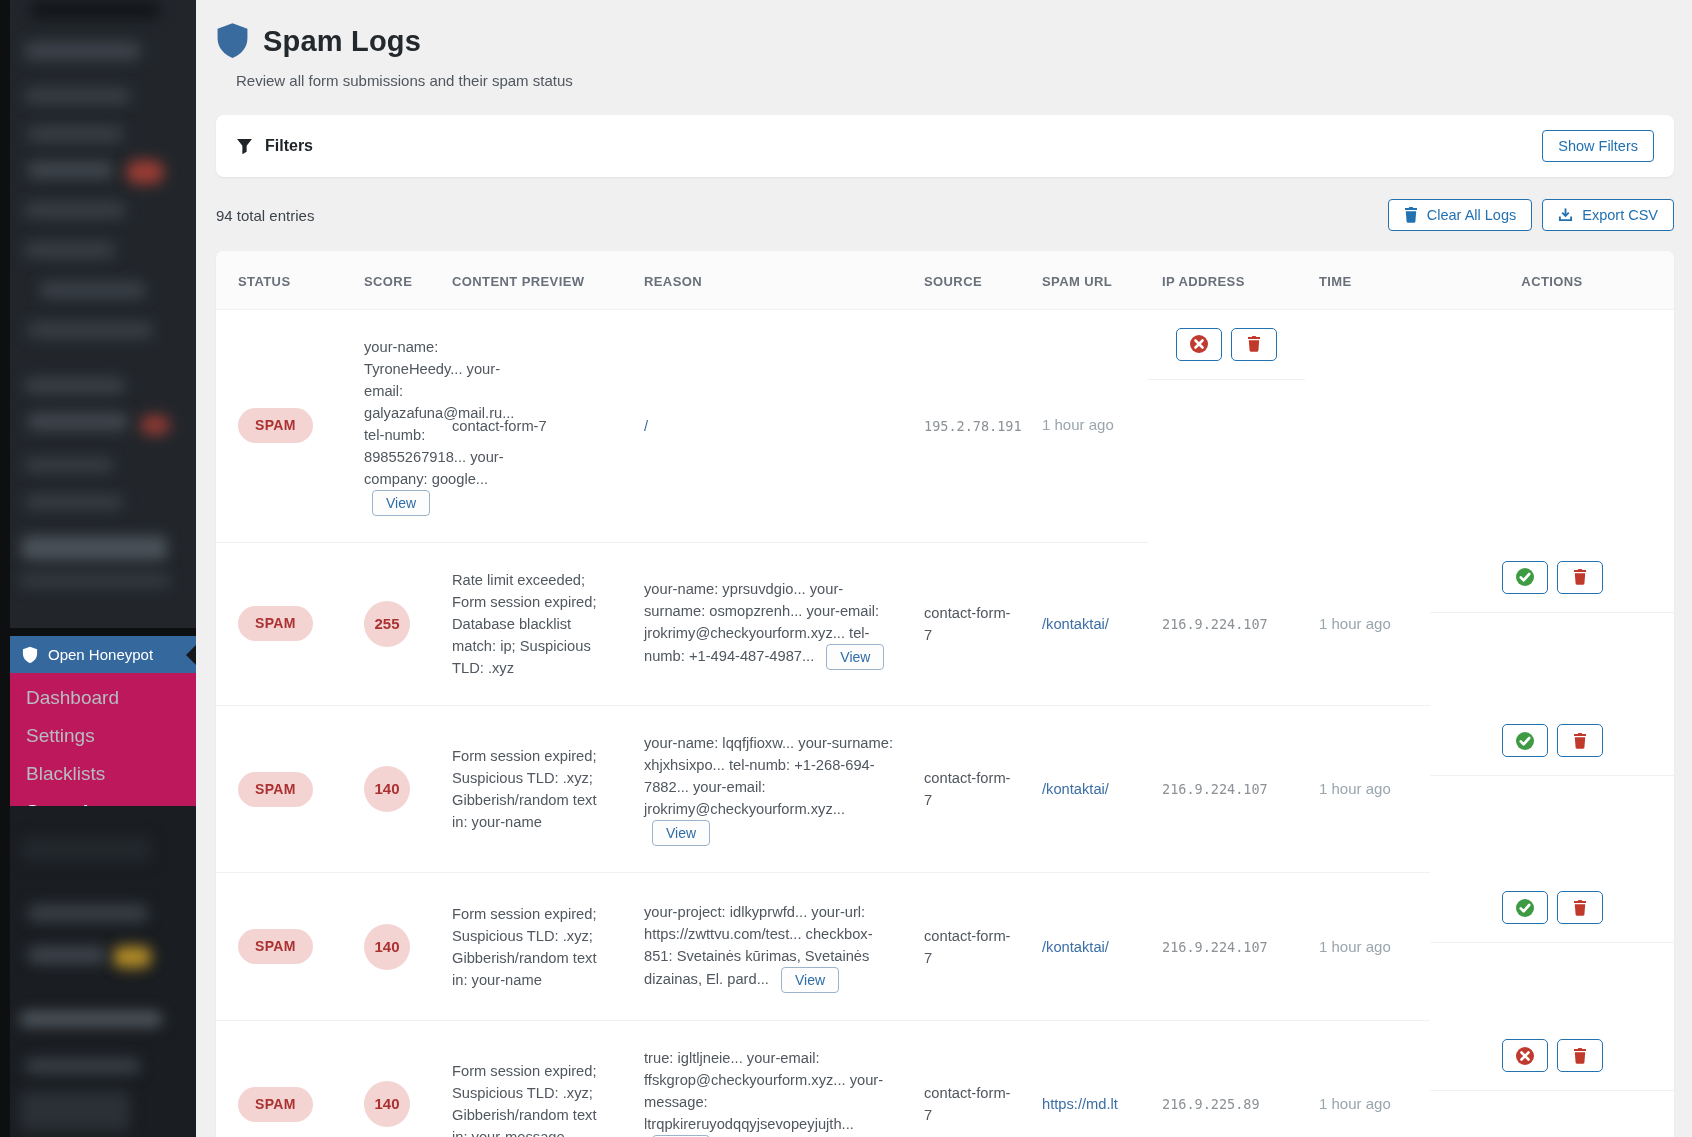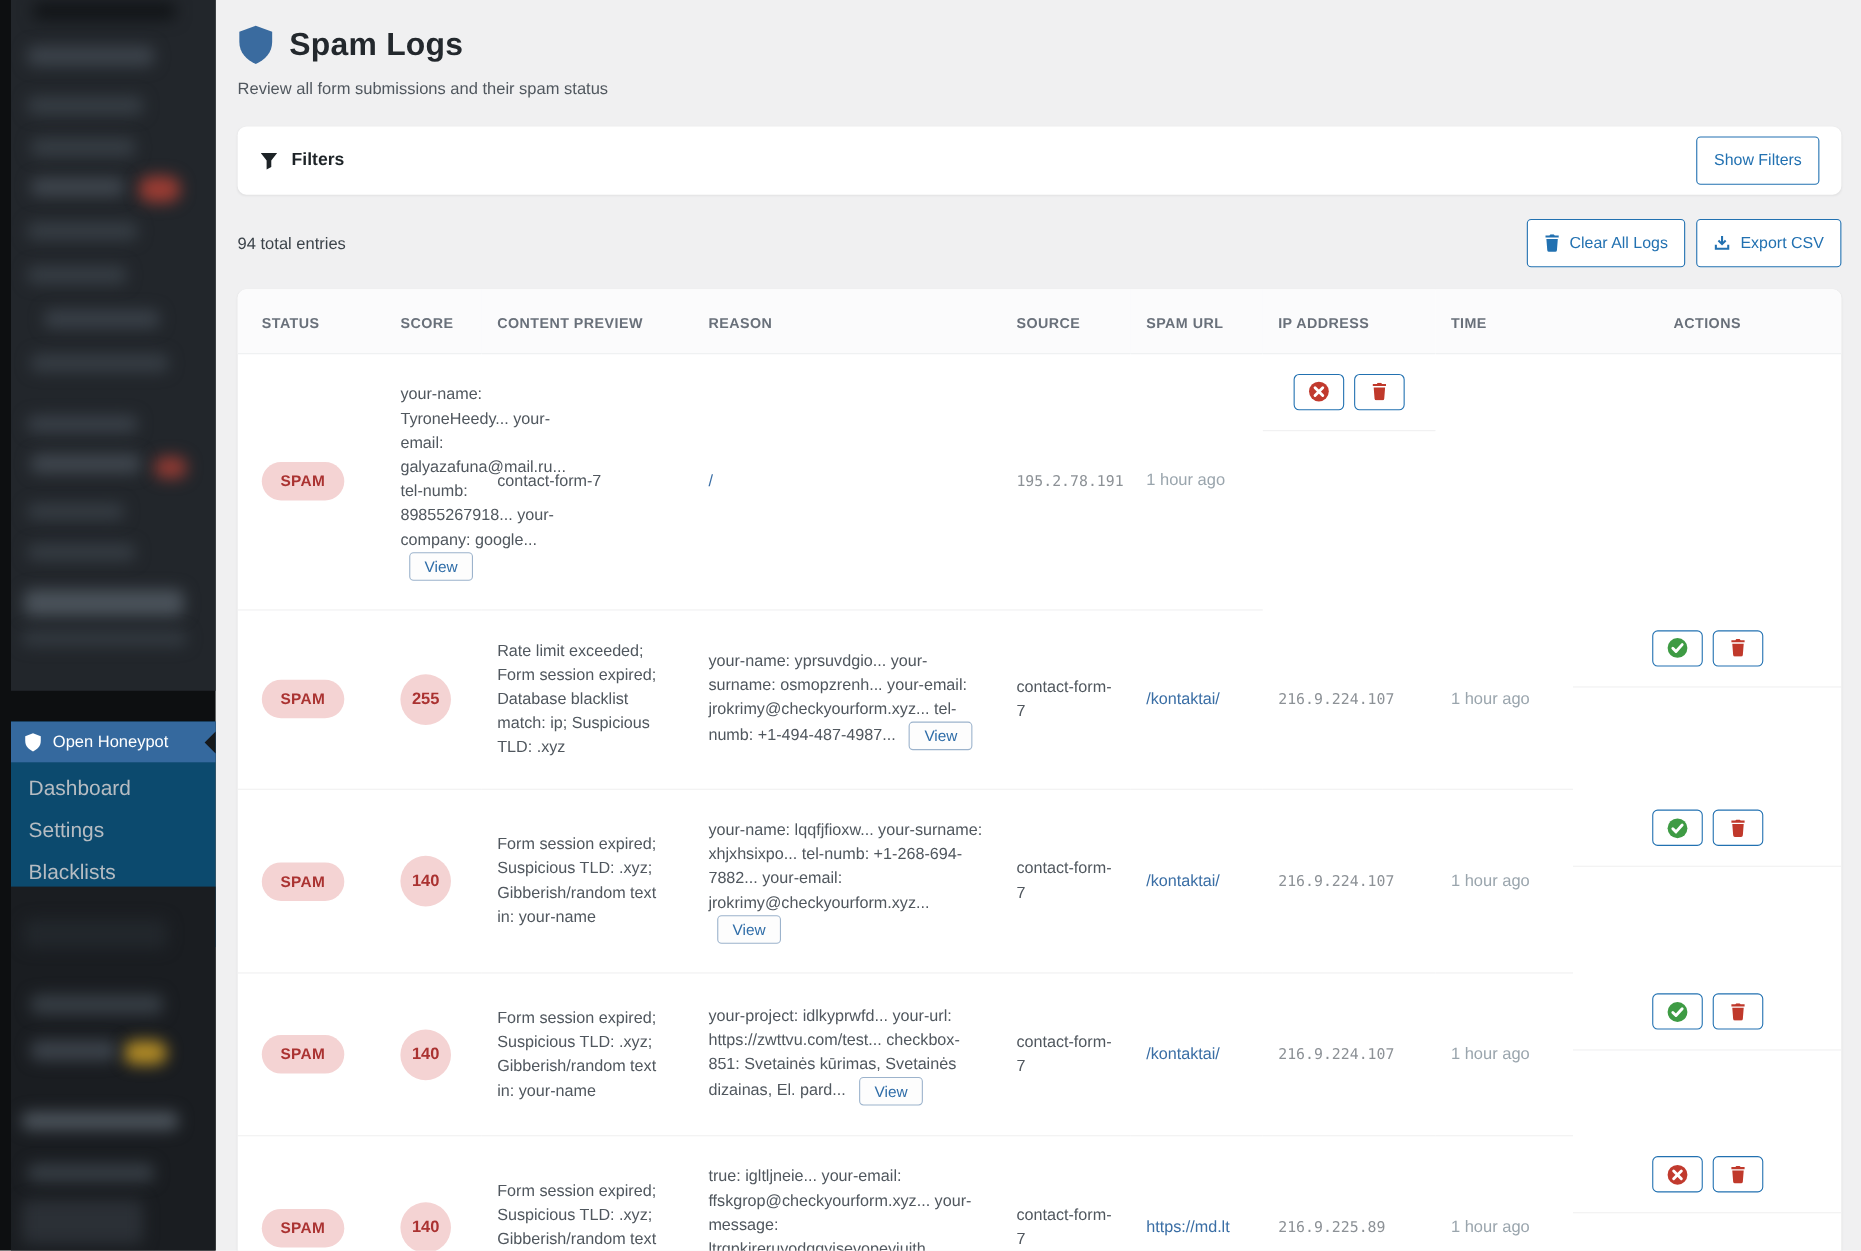--- a/index.html
+++ b/index.html
@@ -7,46 +7,46 @@
   body { font-family:"Liberation Sans", sans-serif; background:#f0f0f1; color:#3c434a; }
   .app { display:flex; width:1692px; height:1137px; }
 
   
   .sidebar { position:relative; width:196px; flex:0 0 196px; background:#0d0f11; height:1137px; }
   .sb-region { position:absolute; left:10px; width:186px; overflow:hidden; }
   .sb-top { top:0; height:628px; background:#22262b; }
   .sb-bottom { top:806px; height:331px; background:#1a1d21; }
   .blob { position:absolute; filter:blur(7px); border-radius:6px; }
 
-  .plugin-menu { position:absolute; left:10px; top:656px; width:186px; background:#0c4a6e; }
+  .plugin-menu { position:absolute; left:10px; top:636px; width:186px; background:#be185d; }
   .plugin-header { position:relative; display:flex; align-items:center; gap:10px;
     background:#35699e; color:#fff; height:37px; padding:0 12px; cursor:pointer; }
   .plugin-header .label { font-size:15px; }
   .plugin-arrow { position:absolute; right:0; top:50%; transform:translateY(-50%);
     width:0; height:0; border-top:10px solid transparent; border-bottom:10px solid transparent;
     border-right:10px solid #16191c; }
   .plugin-submenu { list-style:none; padding:6px 0 10px 0; }
   .plugin-submenu li { padding:8px 12px 8px 16px; font-size:19px; color:#b6bcc2; cursor:pointer; }
   .plugin-submenu li.active { color:#fff; font-weight:bold; }
 
   
   .main { flex:1; padding:16px 18px 0 20px; background:#f0f0f1; }
 
   .page-header { display:flex; align-items:center; gap:14px; margin-top:6px; }
   .page-title { font-size:29px; font-weight:700; color:#23282d; letter-spacing:.2px; }
-  .page-subtitle { margin-top:12px; font-size:15px; color:#50575e; }
+  .page-subtitle { margin-top:12px; font-size:15px; color:#50575e;margin-left:20px; }
 
   .card { background:#fff; border-radius:8px; box-shadow:0 1px 2px rgba(0,0,0,.06);gap:35px; }
 
   .filters-card { margin-top:26px; height:62px; display:flex; align-items:center;
     justify-content:space-between; padding:0 20px; }
   .filters-left { display:flex; align-items:center; gap:12px; }
   .filters-title { font-size:16px; font-weight:700; color:#1d2327; }
 
-  .btn-outline { display:inline-flex; align-items:center; gap:9px; height:44px; padding:0 15px;
+  .btn-outline { display:inline-flex; align-items:center; gap:9px; height:32px; padding:0 15px;
     background:#fff; border:1px solid #2271b1; border-radius:4px; color:#2271b1;
     font-size:14.5px; font-family:inherit; cursor:pointer; }
 
   .toolbar { margin-top:22px; display:flex; align-items:center; justify-content:space-between; }
   .total-entries { font-size:15px; color:#3c434a; }
   .toolbar-buttons { display:flex; gap:10px; }
 
   
   .table-card { margin-top:20px; border-radius:8px 8px 0 0; overflow:hidden; }
   .trow { display:grid; grid-template-columns:134px 88px 192px 280px 118px 120px 157px 125px 1fr; }

